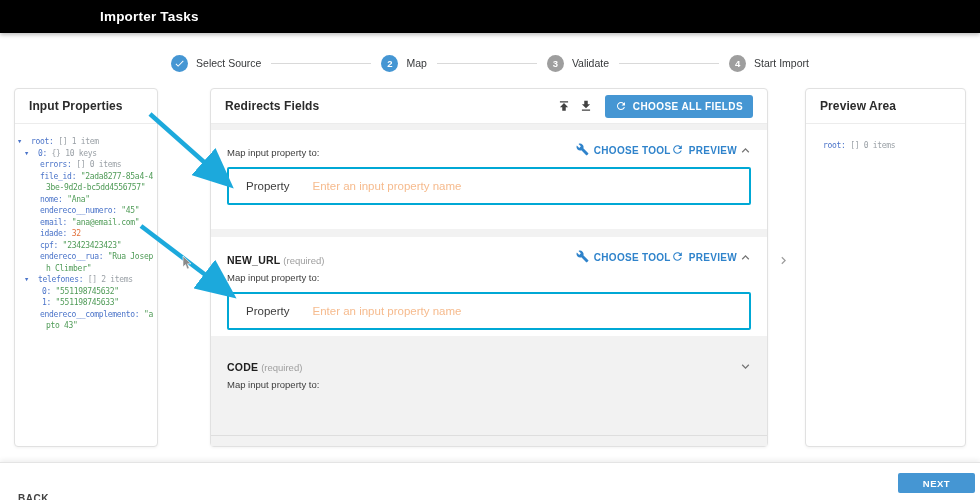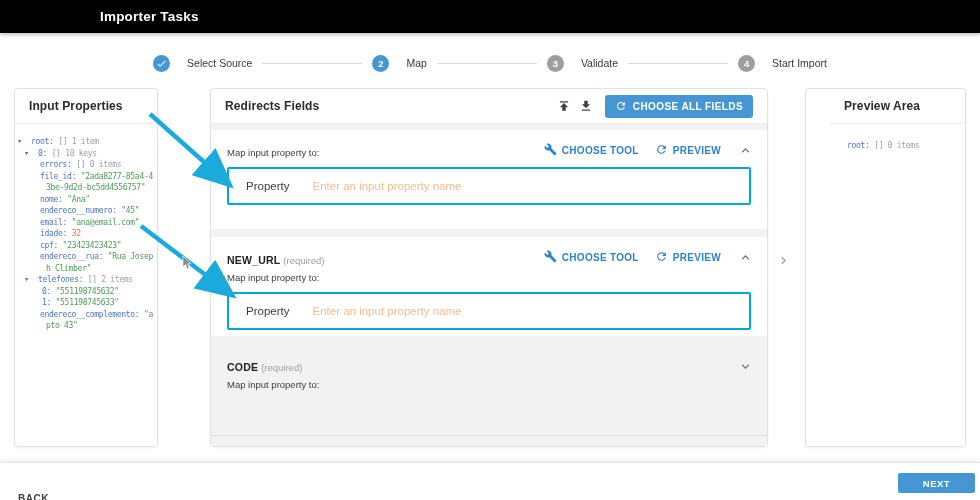--- a/index.html
+++ b/index.html
@@ -21,35 +21,35 @@
     position:absolute;left:0;top:54px;width:980px;height:18px;
     display:flex;align-items:center;justify-content:center;
   }
   .step{display:flex;align-items:center;}
   .step-circle{
     width:17px;height:17px;border-radius:50%;display:flex;align-items:center;justify-content:center;
     color:#fff;font-size:9.5px;font-weight:bold;flex:0 0 auto;
   }
   .step-circle.done,.step-circle.active{background:#4596d3;}
   .step-circle.upcoming{background:#9e9e9e;}
-  .step-label{margin-left:17px;font-size:10.5px;font-weight:500;color:#37393b;white-space:nowrap;}
+  .step-label{margin-left:8px;font-size:10.5px;font-weight:500;color:#37393b;white-space:nowrap;}
   .step-line{width:100px;height:1px;background:#d9d9d9;margin:0 10px;}
   
   .panel{
     position:absolute;background:#fff;border:1px solid #e1e1e1;border-radius:4px;
     box-shadow:0 1px 3px rgba(0,0,0,.05);box-sizing:border-box;
   }
   .panel-header{
     height:35px;display:flex;align-items:center;padding:0 14px;
     font-size:12px;font-weight:bold;color:#2b2b2b;border-bottom:1px solid #ececec;
     box-sizing:border-box;letter-spacing:.1px;
   }
   #panel-left{left:14px;top:88px;width:144px;height:359px;}
   #panel-center{left:210px;top:88px;width:558px;height:359px;}
-  #panel-right{left:805px;top:88px;width:161px;height:359px;padding-left:24px;}
+  #panel-right{left:805px;top:88px;width:161px;height:359px;}
   
   .tree{
     padding:12px 4px 12px 9px;
     font-family:"DejaVu Sans Mono", monospace;font-size:8px;letter-spacing:-0.3px;
     line-height:11.5px;color:#444;word-break:break-all;
   }
   .tree-row{text-indent:-6px;}
   .idt-0{padding-left:13px}.idt-1{padding-left:20px}.idt-2{padding-left:22px}.idt-3{padding-left:24px}
   .tri{display:inline-block;width:7px;margin-left:-7px;color:#4b74c9;font-size:5.5px;vertical-align:1px;cursor:pointer;}
   .k{color:#4b74c9;}
@@ -83,21 +83,21 @@
   .prop-box{
     margin-top:9px;height:38px;border:2px solid #00a8d5;border-radius:2px;background:#fff;
     display:flex;align-items:center;box-sizing:border-box;
   }
   .prop-label{margin-left:17px;font-size:11.5px;color:#3c3c3c;flex:0 0 auto;}
   .prop-input{
     flex:1;margin-left:21px;margin-right:10px;border:none;outline:none;background:transparent;
     font-family:"Liberation Sans",sans-serif;font-size:11.5px;color:#333;
   }
   .prop-input::placeholder{color:#f6bb8e;opacity:1;}
-  .card-actions{position:absolute;right:14px;top:12px;display:flex;align-items:center;gap:16px;justify-content:flex-end;}
+  .card-actions{position:absolute;right:14px;top:12px;display:flex;align-items:center;justify-content:flex-end;}
   .action-link{display:flex;align-items:center;gap:5px;color:#2f83cb;font-size:10px;font-weight:bold;letter-spacing:.3px;cursor:pointer;white-space:nowrap;}
   .action-link svg{width:13px;height:13px;fill:#2f83cb;}
   .chev{width:16px;height:16px;cursor:pointer;display:flex;align-items:center;justify-content:center;}
   .chev svg{width:15px;height:15px;fill:#757575;}
   .collapsed-chev{position:absolute;right:14px;top:14px;}
   
   .preview-body{
     padding:16px 4px 12px 17px;
     font-family:"DejaVu Sans Mono", monospace;font-size:8px;letter-spacing:-0.3px;line-height:12px;
   }

